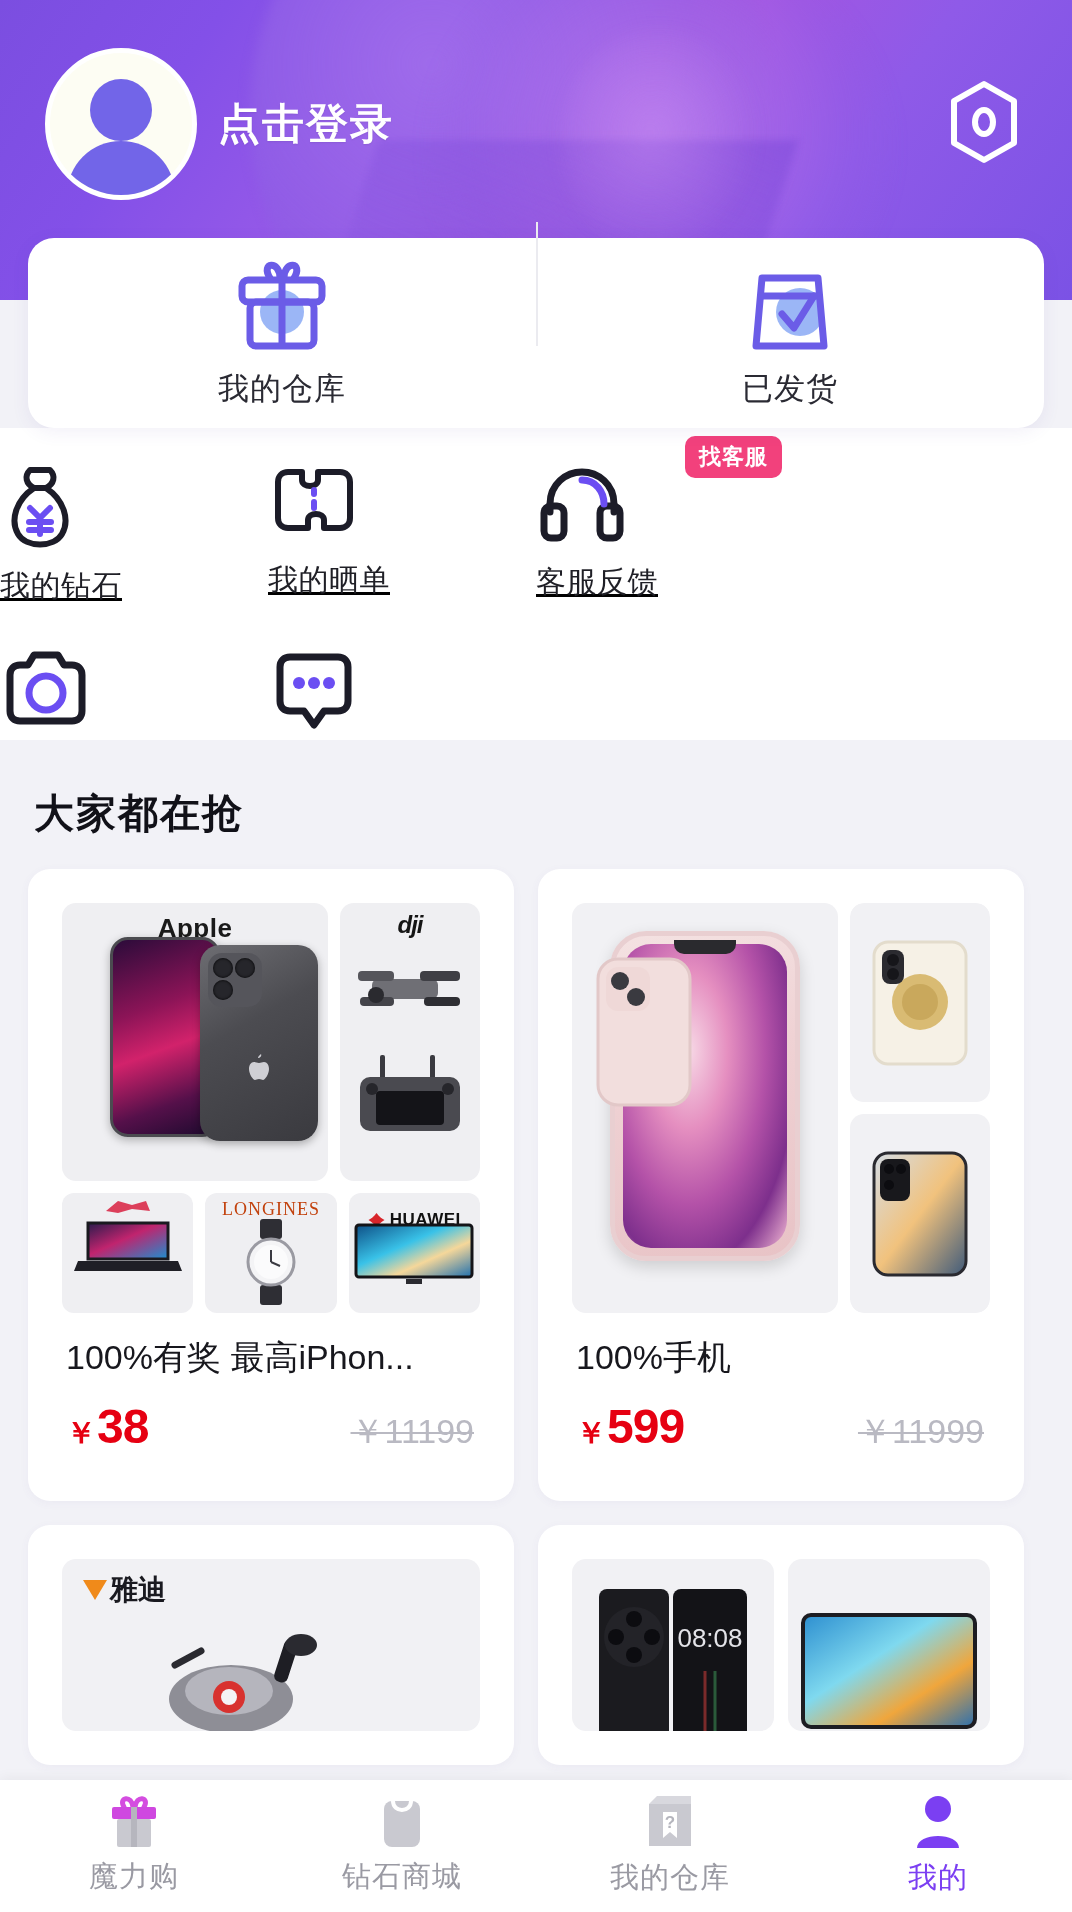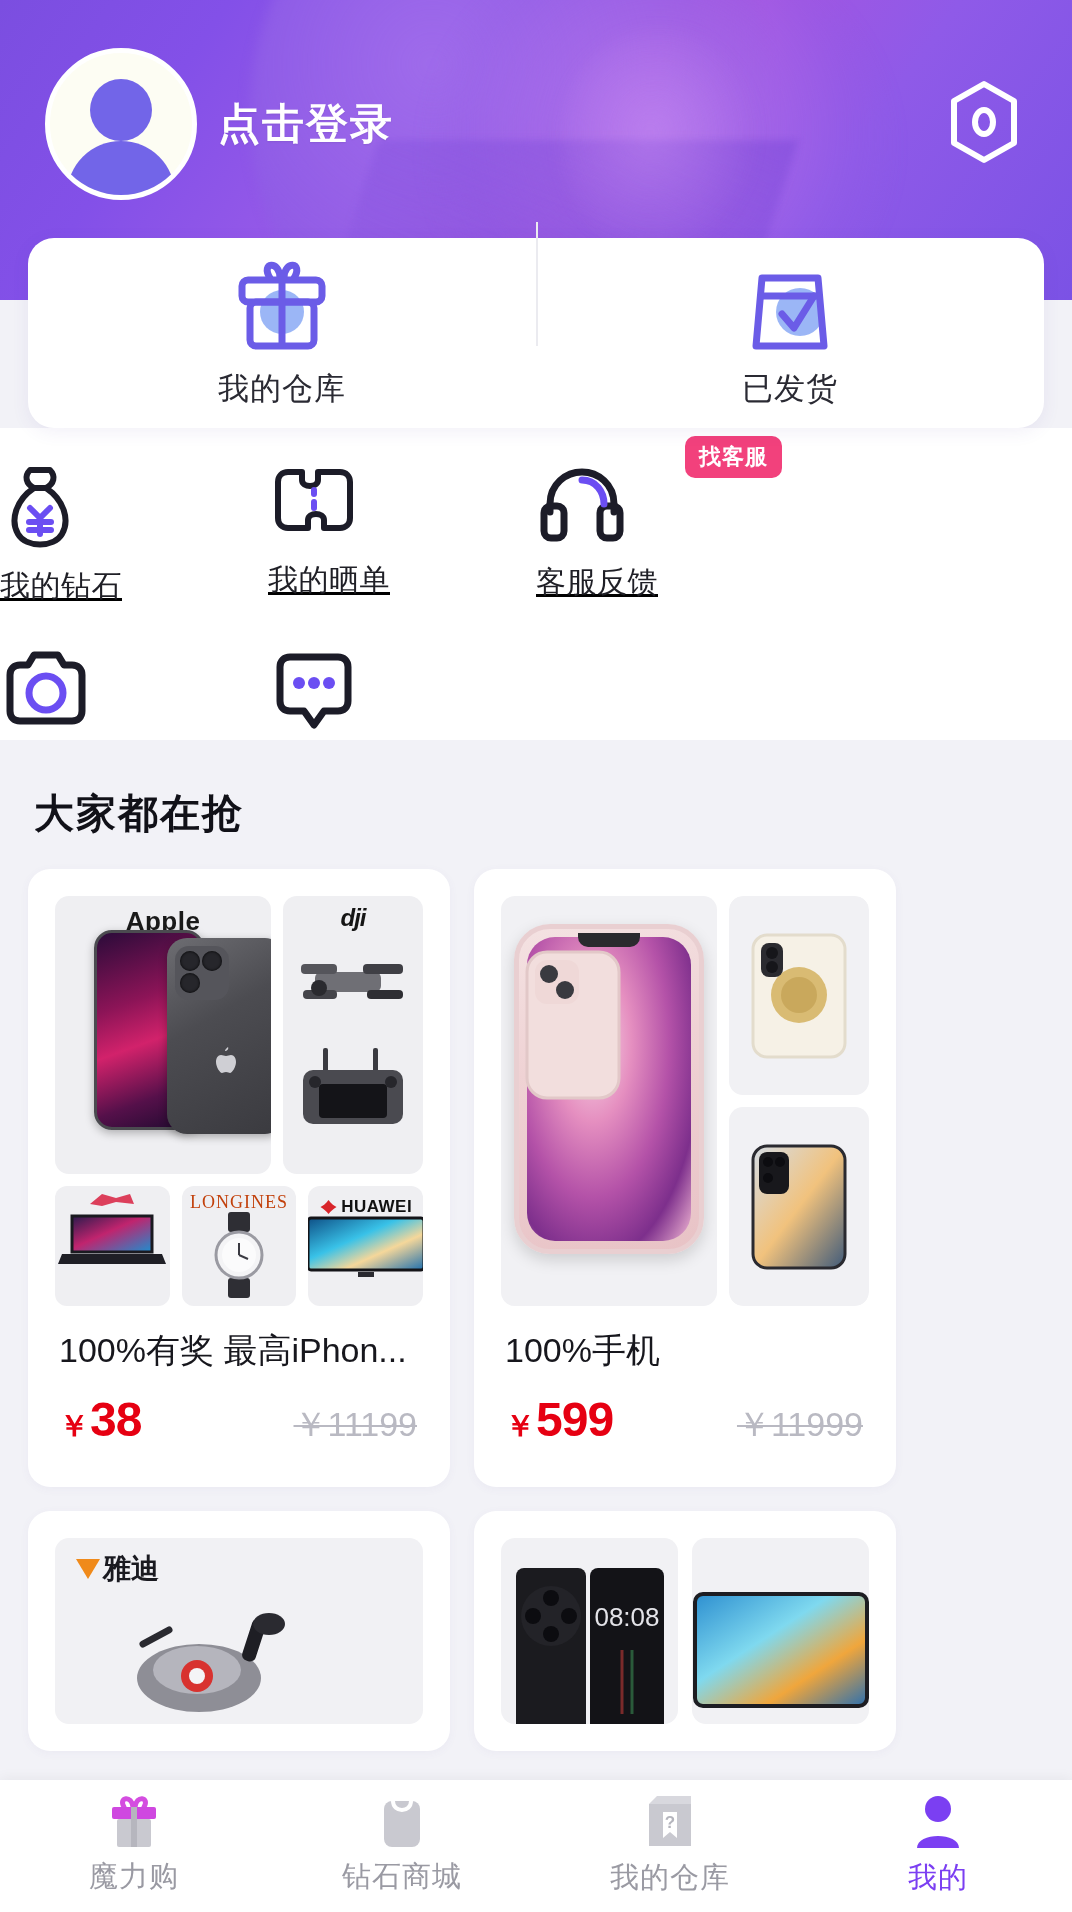--- a/index.html
+++ b/index.html
@@ -127,24 +127,24 @@
   }
   .sec-title{
     font-size:40px; font-weight:700; color:#111118;
     margin:0 0 28px 34px; letter-spacing:2px;
   }
   .prod-grid{
     display:flex; gap:24px; padding:0 28px;
     flex-wrap:wrap;
   }
   .prod-card{
-    width:422px;
+    width:486px;
     background:#ffffff;
     border-radius:22px;
-    padding:27px;
+    padding:34px;
     box-shadow:0 2px 10px rgba(100,80,150,.05);
   }
   .prod-title{
     font-size:34px; color:#17171d; margin:22px 4px 18px 4px;
     white-space:nowrap; overflow:hidden; text-overflow:ellipsis;
     font-weight:400;
   }
   .prod-prices{
     display:flex; align-items:baseline; justify-content:space-between;
     padding:0 6px 12px 4px;
@@ -174,21 +174,21 @@
     position:absolute; left:50%; top:10px; transform:translateX(-50%);
     font-size:26px; font-weight:700; color:#1a1a1a; letter-spacing:.5px;
     display:flex; align-items:center; gap:6px; white-space:nowrap;
   }
   .brand-dji{
     position:absolute; left:50%; top:8px; transform:translateX(-50%);
     font-size:24px; font-weight:800; color:#151515; font-style:italic;
     letter-spacing:-1px;
   }
   .brand-huawei{
-    position:absolute; left:50%; top:11px; transform:translateX(-50%);
+    position:absolute; left:50%; top:17px; transform:translateX(-50%);
     font-size:17px; font-weight:700; color:#111; letter-spacing:.5px;
     display:flex; align-items:center; gap:4px; white-space:nowrap;
   }
   .brand-longines{
     position:absolute; left:50%; top:6px; transform:translateX(-50%);
     font-family:"Liberation Serif","DejaVu Serif",serif;
     font-size:18px; color:#c2410c; letter-spacing:1px; white-space:nowrap;
   }
 
   

